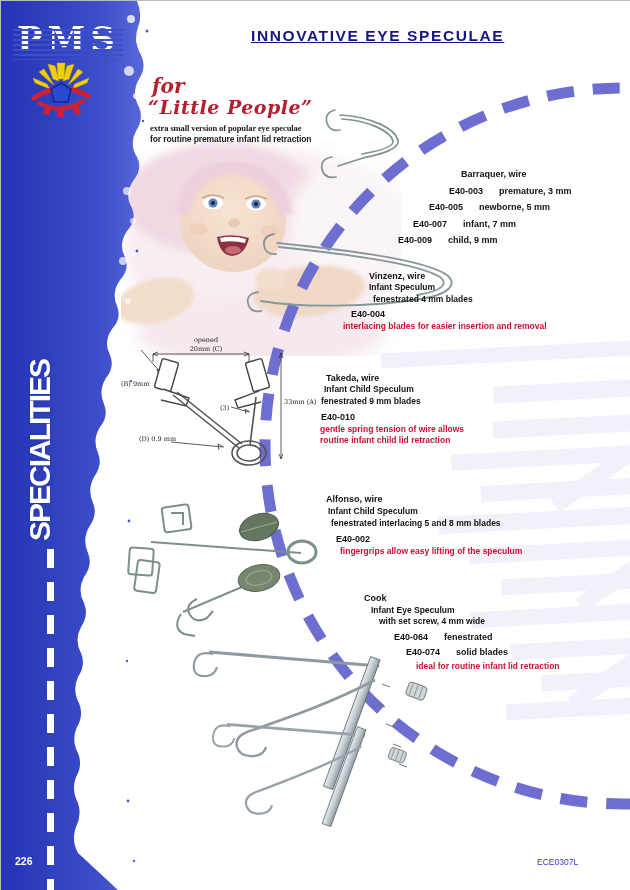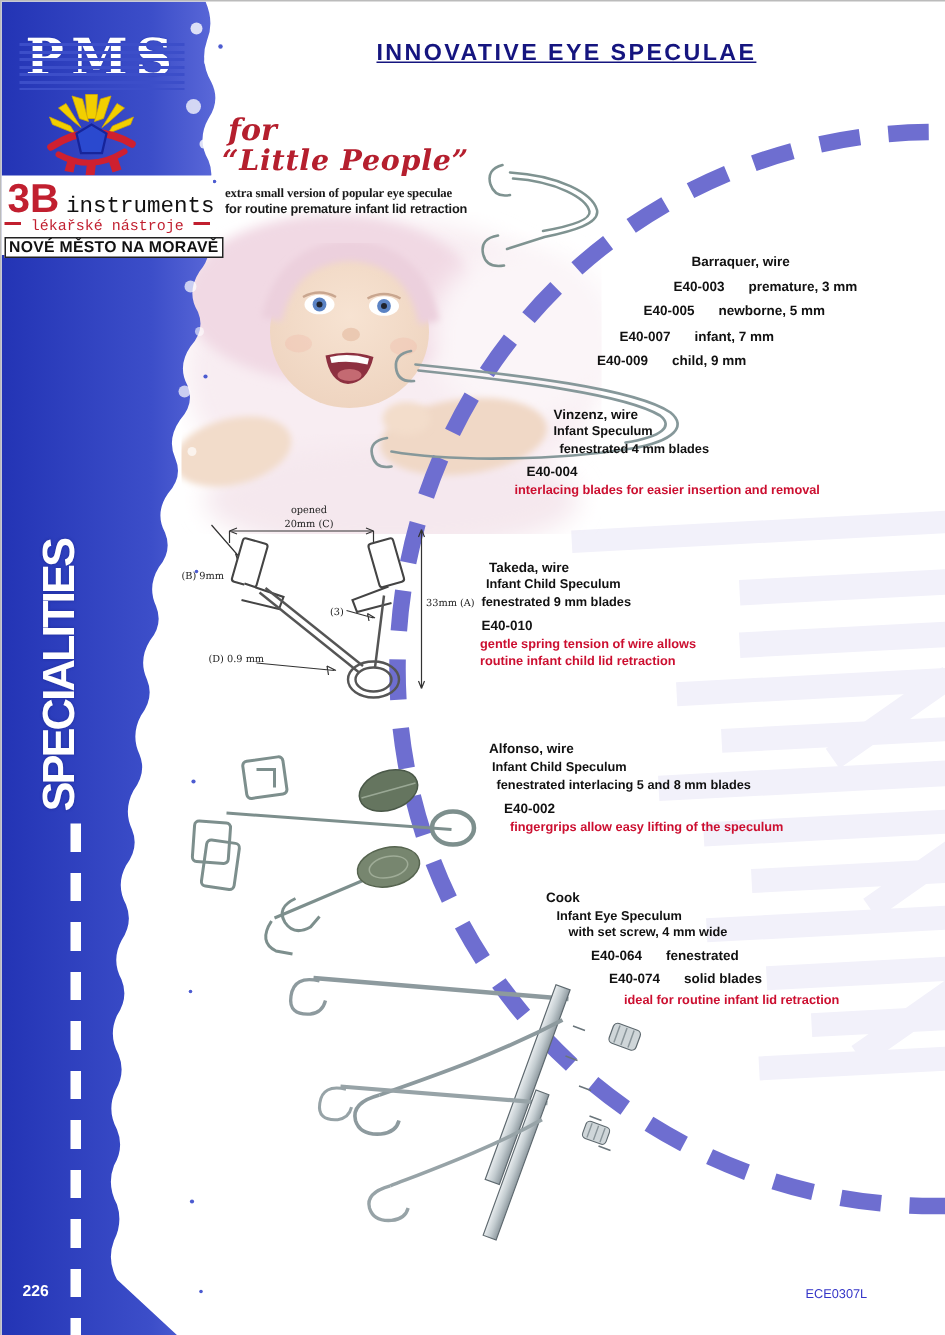--- a/index.html
+++ b/index.html
@@ -327,31 +327,19 @@
     <path d="M7,41 Q34,23 61,39" stroke="#cf2030" stroke-width="5" fill="none" stroke-linecap="round"></path>
     <polygon points="34,26 44,32 41,45 27,45 24,32" fill="#2a49cf" stroke="#16249a" stroke-width="1.5"></polygon>
     <path d="M12,46 Q34,58 56,44" stroke="#cf2030" stroke-width="4" fill="none" stroke-linecap="round"></path>
     <g fill="#cf2030">
       <polygon points="18,50 24,48 22,58 16,57"></polygon>
       <polygon points="31,52 37,52 36,60 30,60"></polygon>
       <polygon points="45,49 51,47 54,56 48,58"></polygon>
     </g>
   </svg>
 
-  <div class="brand-band">
-    <div class="brand-line1">
-      <span class="brand-3b">3B</span>
-      <span class="brand-instr">instruments</span>
-    </div>
-    <div class="brand-sub">
-      <span class="dash"></span>
-      <span>lékařské nástroje</span>
-      <span class="dash"></span>
-    </div>
-    <div class="brand-city">NOVÉ MĚSTO NA MORAVĚ</div>
-  </div>
 
   <div class="spec-label">SPECIALITIES</div>
   <div class="side-dash"></div>
   <div class="page-num">226</div>
   <div class="doc-code">ECE0307L</div>
 
 </div>
 
 </body></html>

